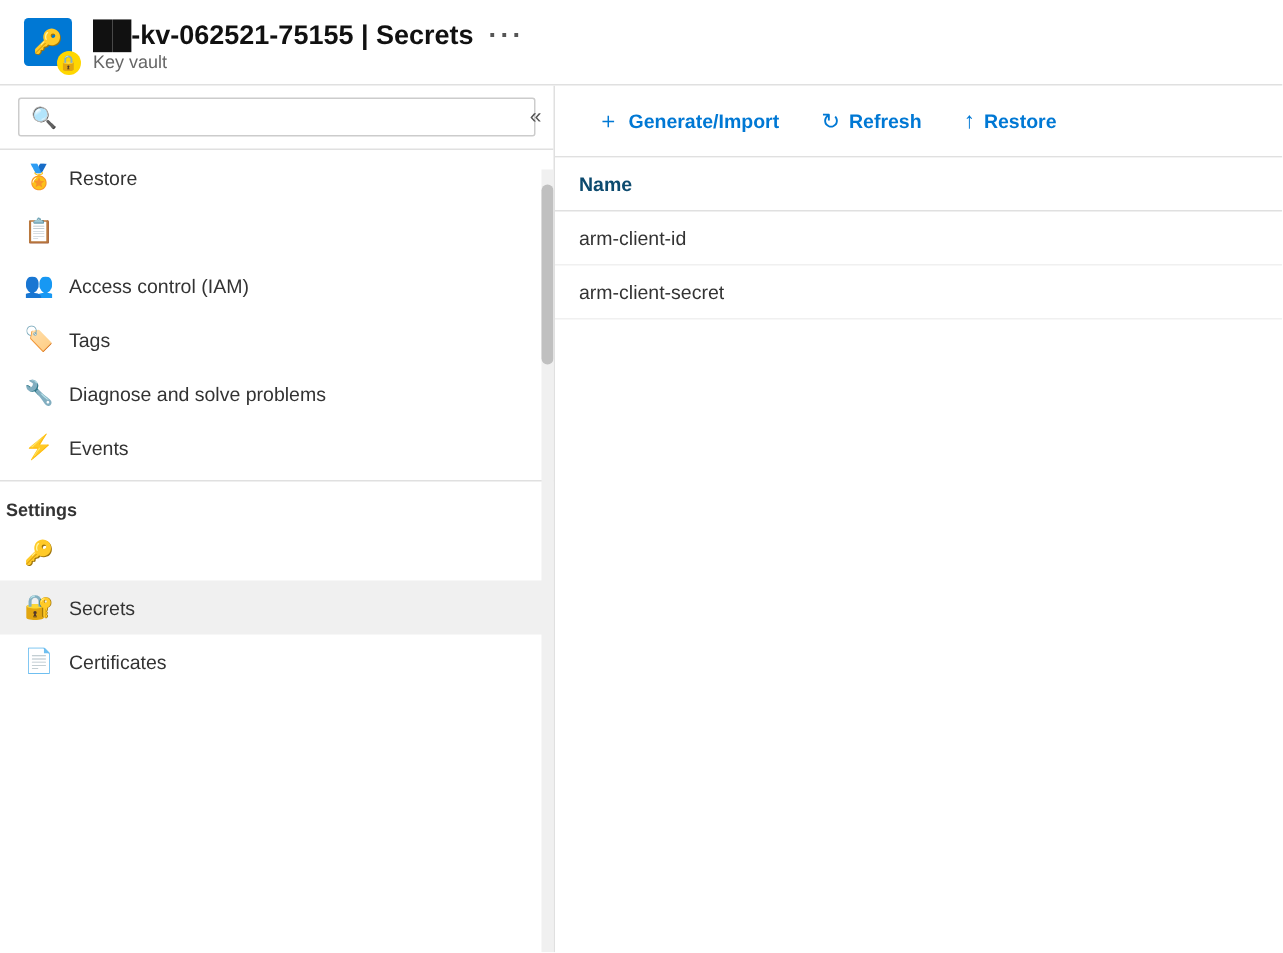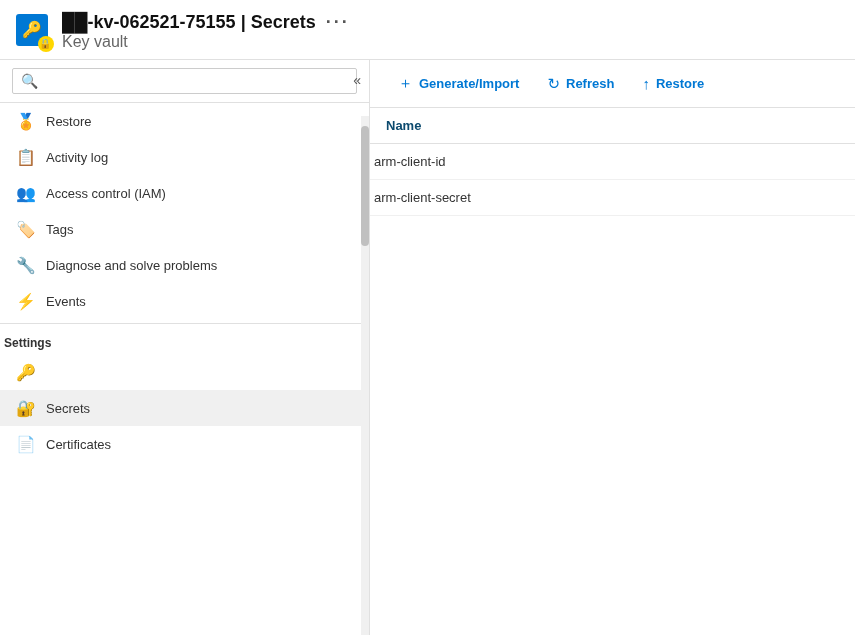--- a/index.html
+++ b/index.html
@@ -2,21 +2,21 @@
 <html><head>
   <meta charset="utf-8">
   <style>
     * { box-sizing: border-box; margin: 0; padding: 0; }
     body { font-family: 'Segoe UI', Arial, sans-serif; font-size: 13px; color: #333; background: #fff; display: flex; flex-direction: column; height: 635px; width: 855px; overflow: hidden; }
 
     
     .header { display: flex; align-items: center; padding: 12px 16px 8px 16px; border-bottom: 1px solid #e0e0e0; gap: 10px; }
     .header-title-block { display: flex; flex-direction: column; }
     .header-title { font-size: 18px; font-weight: 600; color: #111; display: flex; align-items: center; gap: 2px; }
-    .header-subtitle { font-size: 16px; color: #666; }
+    .header-subtitle { font-size: 12px; color: #666; }
     .header-more { margin-left: 8px; font-size: 18px; color: #555; cursor: pointer; letter-spacing: 2px; }
 
     
     .body { display: flex; flex: 1; overflow: hidden; }
 
     
     .sidebar { width: 370px; flex-shrink: 0; border-right: 1px solid #e0e0e0; display: flex; flex-direction: column; overflow: hidden; position: relative; }
     .sidebar-search { padding: 8px 12px; border-bottom: 1px solid #e0e0e0; }
     .search-box { display: flex; align-items: center; border: 1px solid #ccc; border-radius: 2px; padding: 4px 8px; gap: 6px; background: #fff; }
     .search-box input { border: none; outline: none; font-size: 13px; color: #555; width: 100%; background: transparent; }
@@ -42,21 +42,21 @@
     
     .toolbar { display: flex; align-items: center; padding: 8px 16px; gap: 4px; border-bottom: 1px solid #e0e0e0; }
     .toolbar-btn { display: flex; align-items: center; gap: 6px; padding: 6px 12px; background: none; border: none; cursor: pointer; font-size: 13px; color: #0078d4; border-radius: 2px; }
     .toolbar-btn .btn-icon { font-size: 15px; }
     .toolbar-btn .btn-label { font-size: 13px; font-weight: bold; }
 
     
     .table-area { flex: 1; overflow-y: auto; padding: 0; }
     .table { width: 100%; border-collapse: collapse; }
     .table th { text-align: left; padding: 10px 16px; font-size: 13px; font-weight: 600; color: #0c4a6e; border-bottom: 1px solid #e0e0e0; background: #fff; }
-    .table td { padding: 10px 4px; font-size: 13px; color: #333; border-bottom: 1px solid #f0f0f0; }
+    .table td { padding: 10px 16px; font-size: 13px; color: #333; border-bottom: 1px solid #f0f0f0; }
 
     
     .kv-icon-wrap { position: relative; width: 36px; height: 36px; }
     .kv-blue-box { width: 32px; height: 32px; background: #0078d4; border-radius: 3px; display: flex; align-items: center; justify-content: center; }
     .kv-yellow-circle { position: absolute; bottom: -2px; right: -2px; width: 16px; height: 16px; background: #ffd700; border-radius: 50%; display: flex; align-items: center; justify-content: center; font-size: 10px; }
   </style>
 </head>
 <body>
 
 <div class="header">
@@ -86,21 +86,20 @@
     <span class="sidebar-collapse">«</span>
 
     <div class="sidebar-nav">
 
       <div class="nav-item">
         <span class="nav-icon">🏅</span>
         <span class="nav-label">Restore</span>
       </div>
       <div class="nav-item">
         <span class="nav-icon">📋</span>
-        <span class="nav-label">Activity log</span>
       </div>
       <div class="nav-item">
         <span class="nav-icon">👥</span>
         <span class="nav-label">Access control (IAM)</span>
       </div>
       <div class="nav-item">
         <span class="nav-icon">🏷️</span>
         <span class="nav-label">Tags</span>
       </div>
       <div class="nav-item">

